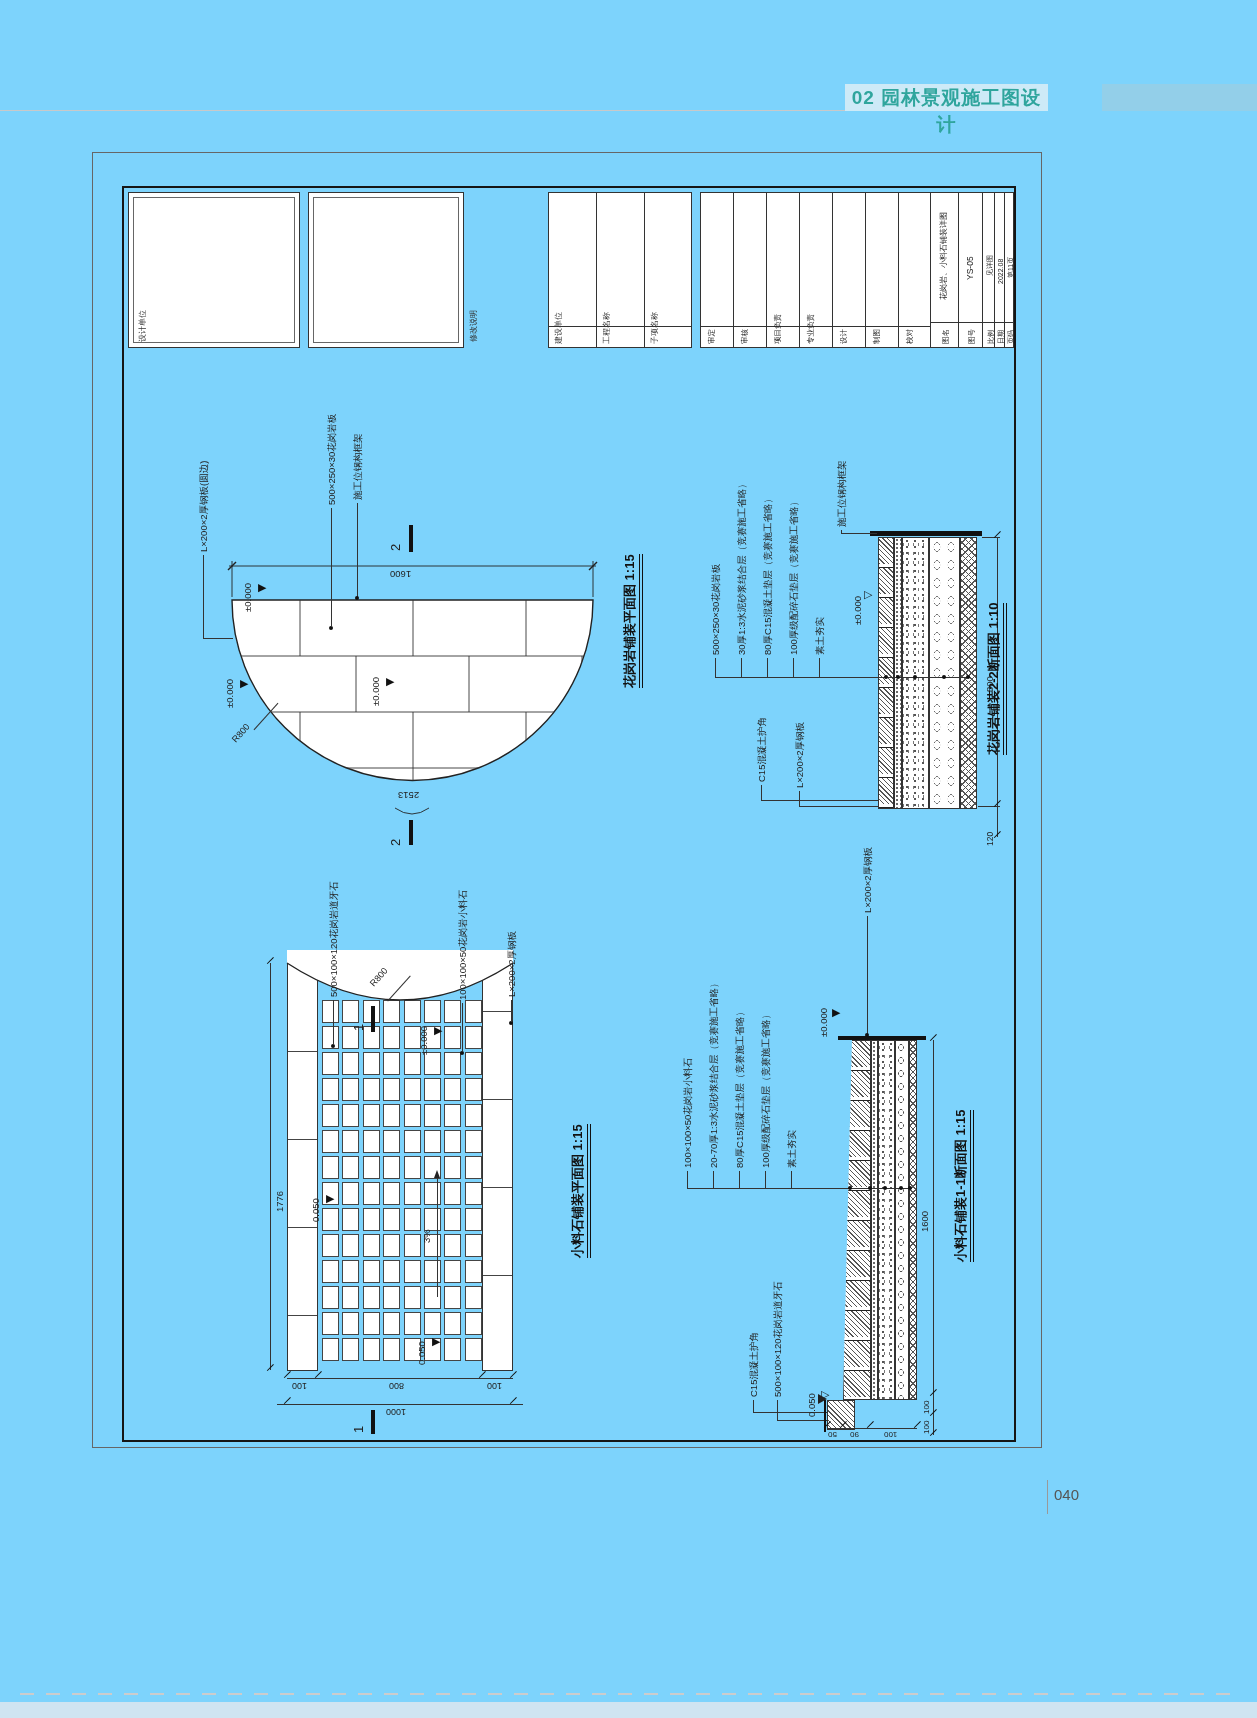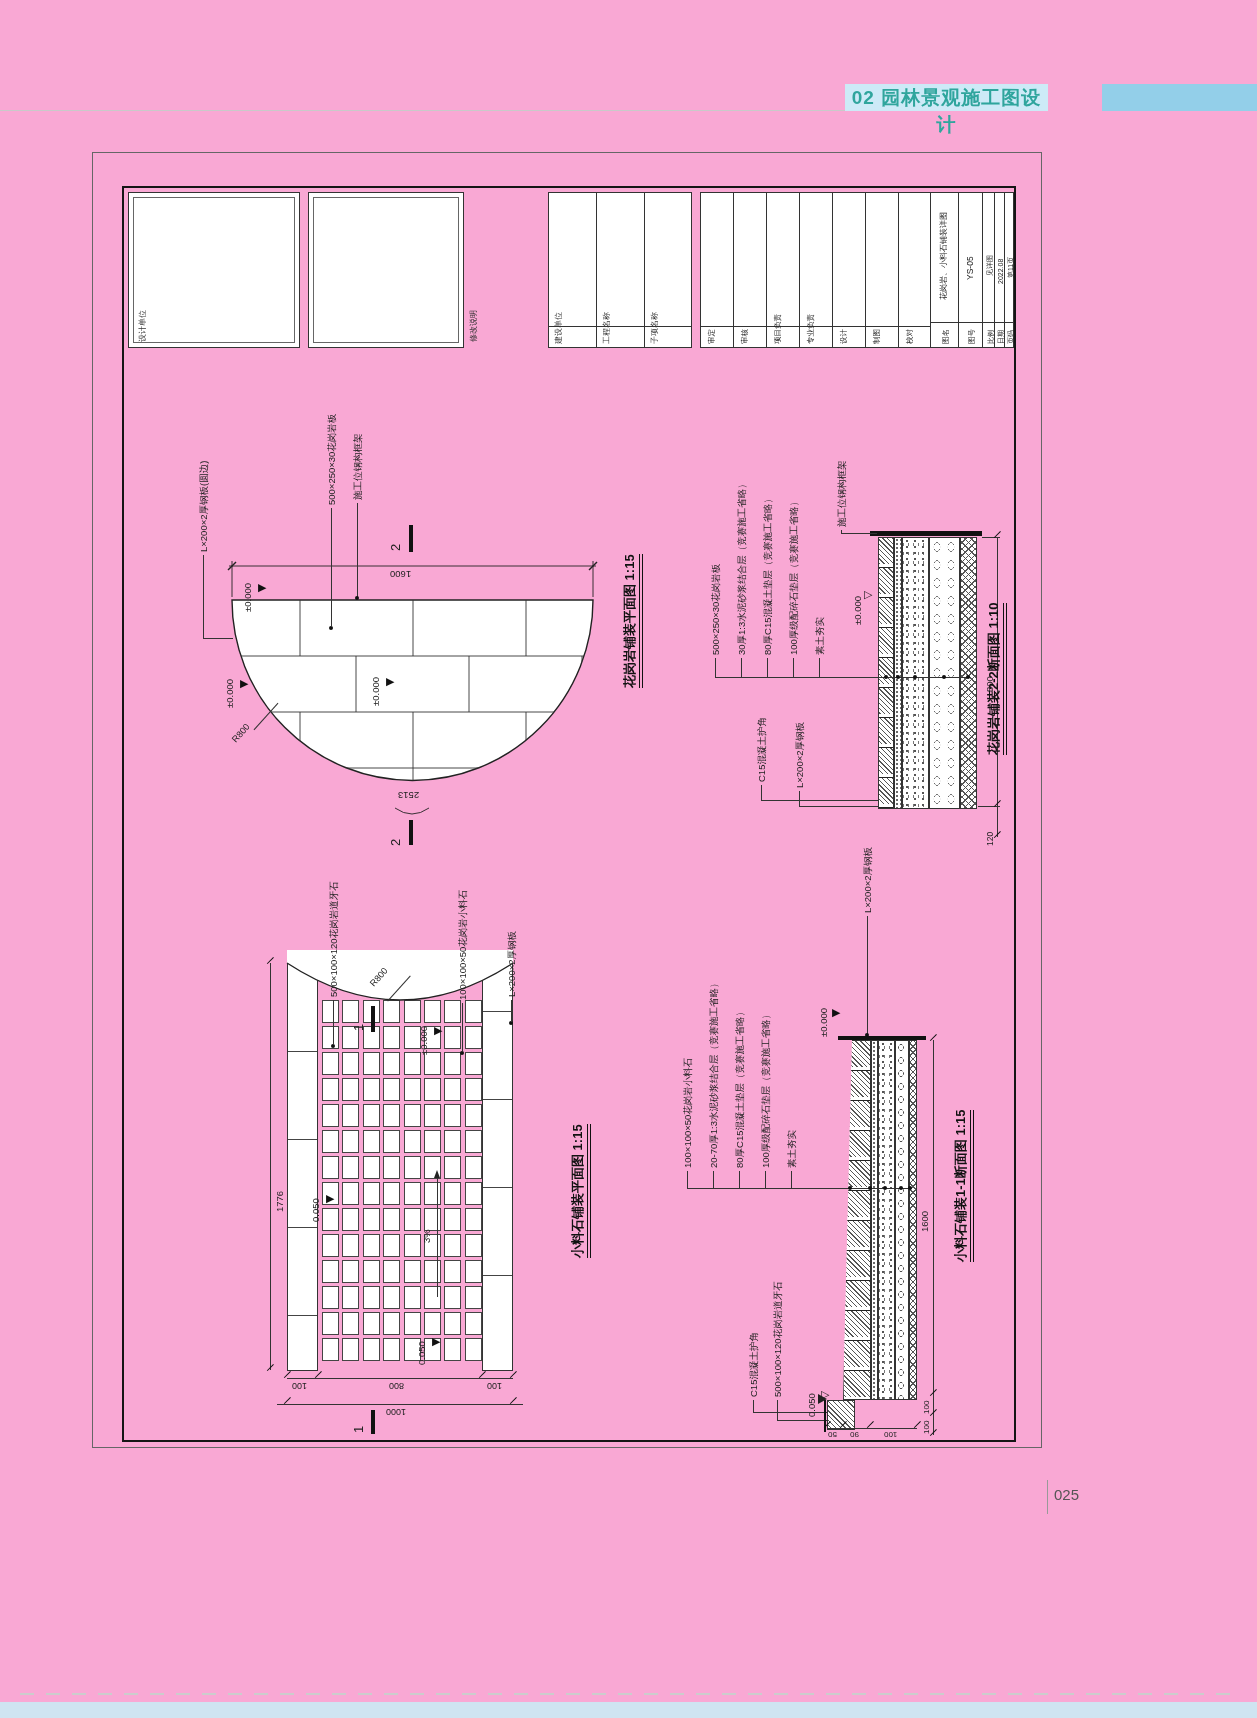--- a/index.html
+++ b/index.html
@@ -1,16 +1,16 @@
 <!DOCTYPE html>
 <html><head>
 <meta charset="utf-8">
 <style>
   html,body{margin:0;padding:0;background:#fff;font-family:"Liberation Sans",sans-serif;}
-  #page{position:relative;width:1257px;height:1718px;background:#f9a8d4;overflow:hidden;color:#222;}
+  #page{position:relative;width:1257px;height:1718px;background:#7dd3fc;overflow:hidden;color:#222;}
   .abs{position:absolute;}
   .box{position:absolute;border:1.2px solid #333;box-sizing:border-box;background:#fff;}
   .ibox{position:absolute;border:0.8px solid #666;box-sizing:border-box;}
   .hl{position:absolute;background:#333;height:1px;}
   .vl{position:absolute;background:#333;width:1px;}
   .bar{position:absolute;background:#111;}
   .dot{position:absolute;width:4px;height:4px;border-radius:50%;background:#111;}
   .tick{position:absolute;width:9px;height:1.4px;background:#111;transform:rotate(-45deg);}
   .rl{position:absolute;transform-origin:0 0;transform:rotate(-90deg);white-space:nowrap;font-size:9.5px;line-height:12px;color:#222;}
   .rt{position:absolute;transform-origin:0 0;transform:rotate(-90deg);white-space:nowrap;font-size:13px;font-weight:bold;color:#111;border-bottom:4px double #111;padding-bottom:2px;line-height:15px;}
@@ -409,17 +409,17 @@
   <div class="tick" style="left:823px;top:1424px;"></div>
   <div class="tick" style="left:839px;top:1424px;"></div>
   <div class="tick" style="left:866px;top:1424px;"></div>
   <div class="tick" style="left:913px;top:1424px;"></div>
   <span class="r180" style="left:828px;top:1430px;font-size:8px;">50</span>
   <span class="r180" style="left:850px;top:1430px;font-size:8px;">90</span>
   <span class="r180" style="left:884px;top:1430px;font-size:8px;">100</span>
   <span class="rt" style="left:953px;top:1262px;">小料石铺装1-1断面图 1:15</span>
 
   <div class="abs" style="left:1047px;top:1480px;width:1px;height:34px;background:#999;"></div>
-  <span class="abs" style="left:1054px;top:1486px;font-size:15px;color:#555;">025</span>
+  <span class="abs" style="left:1054px;top:1486px;font-size:15px;color:#555;">040</span>
   <div class="abs" style="left:20px;top:1693px;width:1215px;height:2px;background:repeating-linear-gradient(90deg,#ccc 0 14px,rgba(255,255,255,0) 14px 26px);"></div>
   <div class="abs" style="left:0;top:1702px;width:1257px;height:16px;background:#cfe4f1;"></div>
 
 </div>
 
 </body></html>

